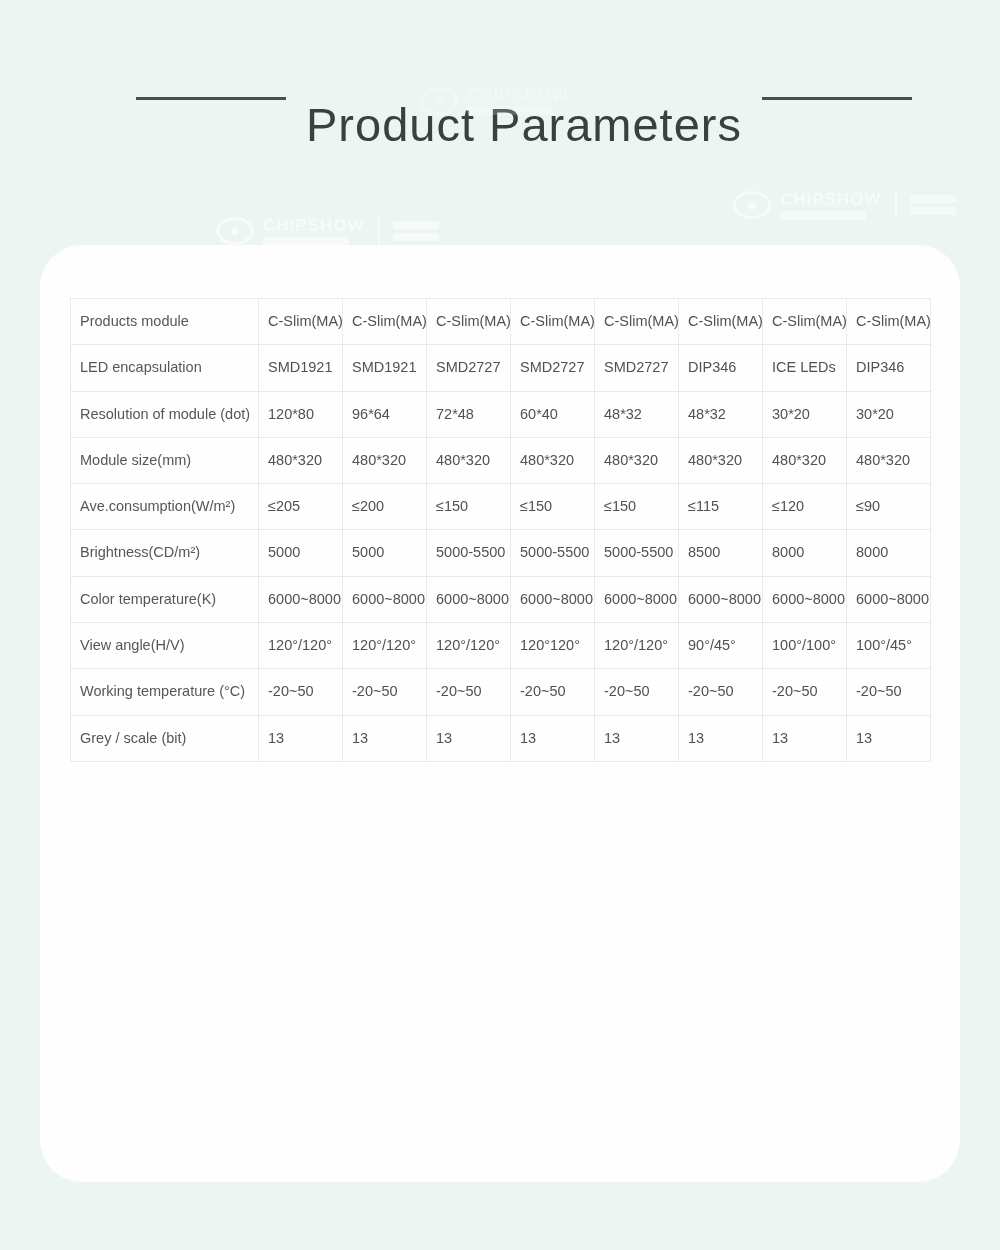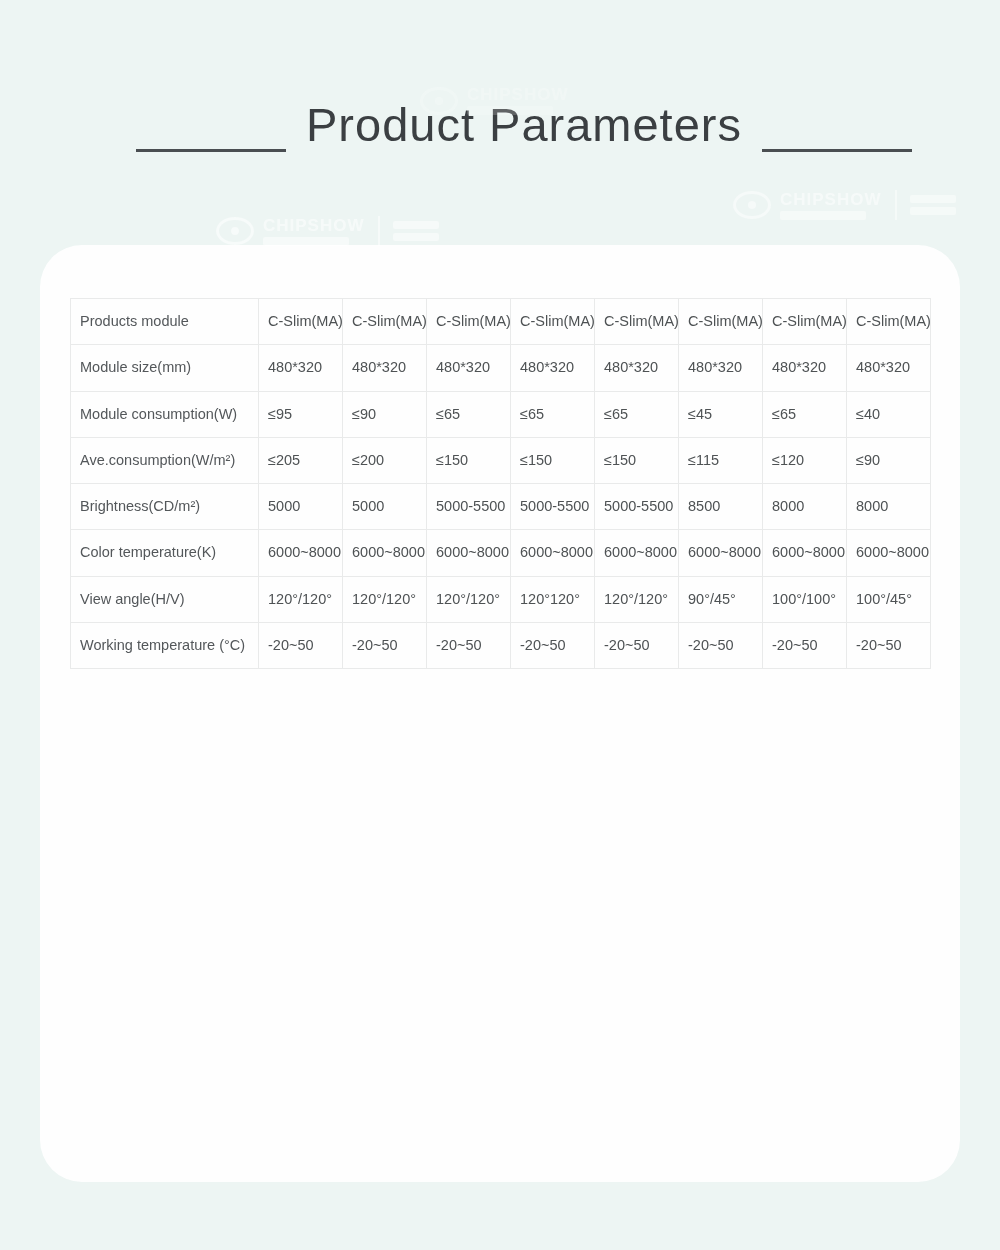--- a/index.html
+++ b/index.html
@@ -7,21 +7,21 @@
   body {
     position:relative;
     background:#edf5f3;
     font-family:"Liberation Sans","DejaVu Sans",sans-serif;
     overflow:hidden;
   }
 
   
   .header {
     position:absolute; top:97px; left:8px; right:0;
-    display:flex; align-items:flex-end; justify-content:center; gap:20px;
+    display:flex; align-items:flex-start; justify-content:center; gap:20px;
     z-index:2;
     margin-left:40px;
   }
   .header .rule {
     width:150px; height:3px; background:#4a4e51;
   }
   .header h1 {
     font-size:47px; font-weight:400; color:#3b3f42;
     letter-spacing:1px; white-space:nowrap;
   }
@@ -131,40 +131,51 @@
             <td>C-Slim(MA)</td>
             <td>C-Slim(MA)</td>
             <td>C-Slim(MA)</td>
             <td>C-Slim(MA)</td>
             <td>C-Slim(MA)</td>
             <td>C-Slim(MA)</td>
             <td>C-Slim(MA)</td>
             <td>C-Slim(MA)</td>
           </tr>
           <tr>
+            <td class="label-cell">LED encapsulation</td>
+            <td>SMD1921</td>
+            <td>SMD1921</td>
+            <td>SMD2727</td>
+            <td>SMD2727</td>
+            <td>SMD2727</td>
+            <td>DIP346</td>
+            <td>ICE LEDs</td>
+            <td>DIP346</td>
+          </tr>
+          <tr>
+            <td class="label-cell">Resolution of module (dot)</td>
+            <td>120*80</td>
+            <td>96*64</td>
+            <td>72*48</td>
+            <td>60*40</td>
+            <td>48*32</td>
+            <td>48*32</td>
+            <td>30*20</td>
+            <td>30*20</td>
+          </tr>
+          <tr>
             <td class="label-cell">Module size(mm)</td>
             <td>480*320</td>
             <td>480*320</td>
             <td>480*320</td>
             <td>480*320</td>
             <td>480*320</td>
             <td>480*320</td>
             <td>480*320</td>
             <td>480*320</td>
-          </tr>
-          <tr>
-            <td class="label-cell">Module consumption(W)</td>
-            <td>≤95</td>
-            <td>≤90</td>
-            <td>≤65</td>
-            <td>≤65</td>
-            <td>≤65</td>
-            <td>≤45</td>
-            <td>≤65</td>
-            <td>≤40</td>
           </tr>
           <tr>
             <td class="label-cell">Ave.consumption(W/m²)</td>
             <td>≤205</td>
             <td>≤200</td>
             <td>≤150</td>
             <td>≤150</td>
             <td>≤150</td>
             <td>≤115</td>
             <td>≤120</td>
@@ -207,16 +218,27 @@
             <td class="label-cell">Working temperature (°C)</td>
             <td>-20~50</td>
             <td>-20~50</td>
             <td>-20~50</td>
             <td>-20~50</td>
             <td>-20~50</td>
             <td>-20~50</td>
             <td>-20~50</td>
             <td>-20~50</td>
           </tr>
+          <tr>
+            <td class="label-cell">Grey / scale (bit)</td>
+            <td>13</td>
+            <td>13</td>
+            <td>13</td>
+            <td>13</td>
+            <td>13</td>
+            <td>13</td>
+            <td>13</td>
+            <td>13</td>
+          </tr>
         </tbody>
     </table>
   </div>
 </div>
 
 </body></html>

